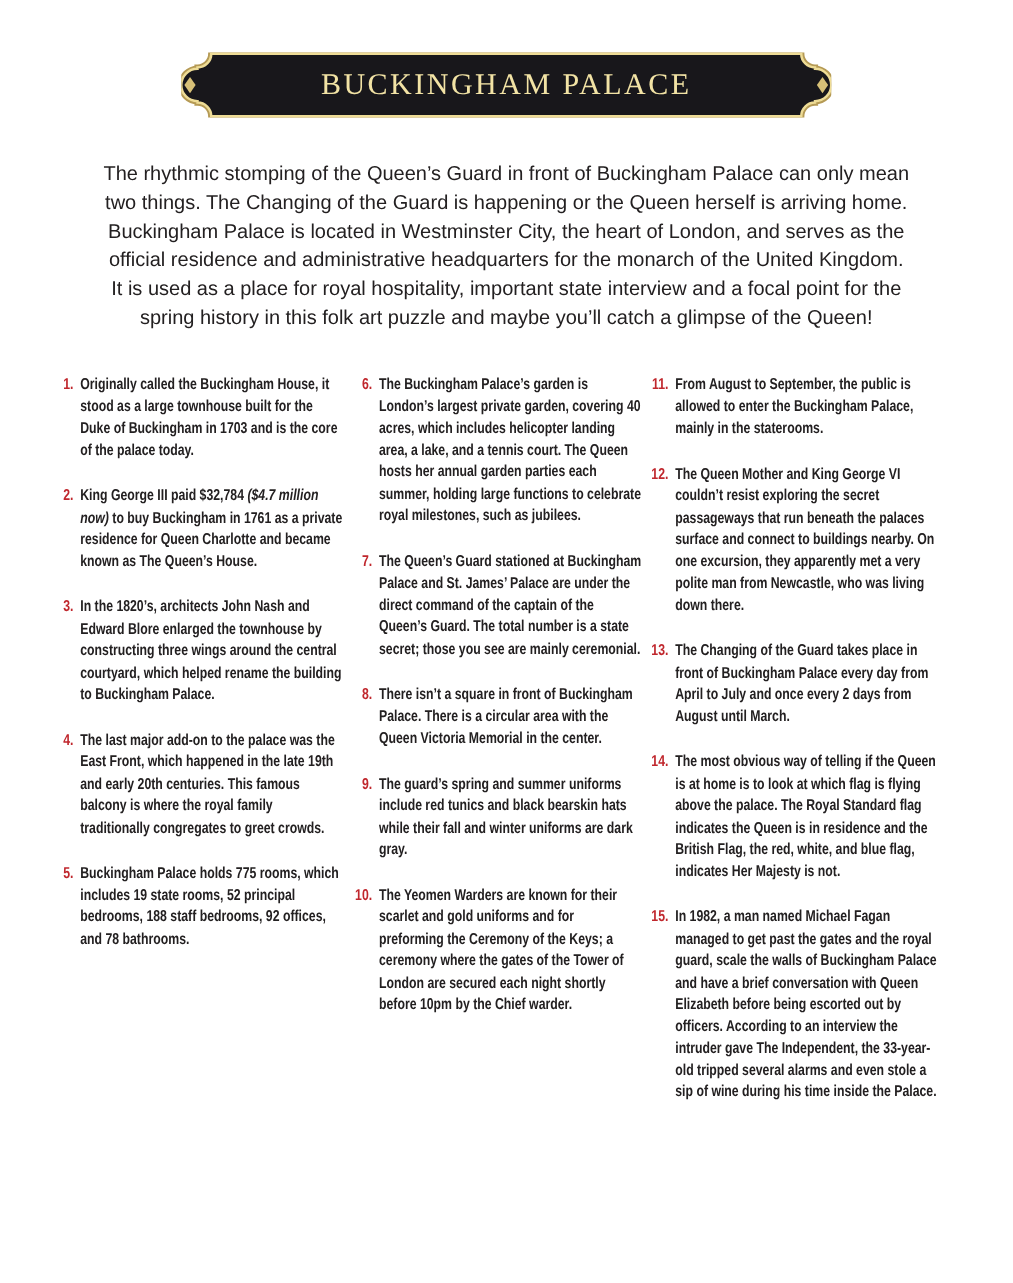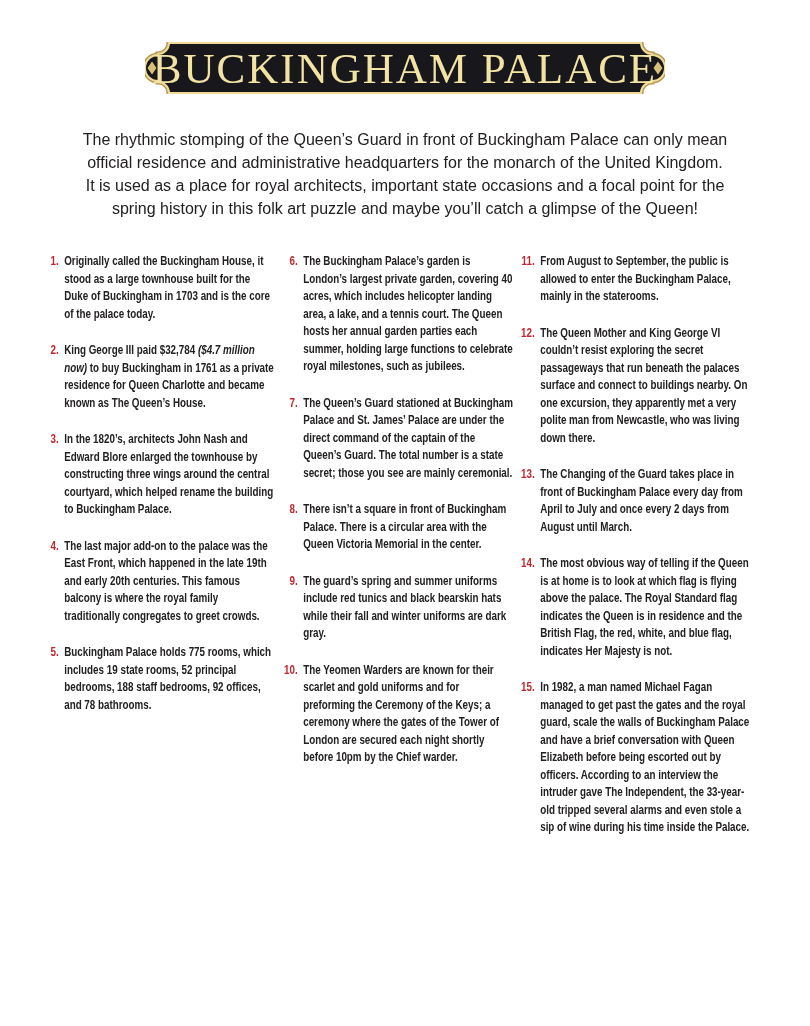--- a/index.html
+++ b/index.html
@@ -15,21 +15,21 @@
   .banner{
     position:relative;
     width:520px;height:52px;
     margin:42px auto 0 auto;
   }
   .banner svg{position:absolute;left:0;top:0;}
   .banner-title{
     position:absolute;left:0;top:0;width:100%;height:100%;
     display:flex;align-items:center;justify-content:center;
     font-family:"Liberation Serif",serif;
-    font-size:43px;font-weight:400;
+    font-size:24px;font-weight:400;
     letter-spacing:2px;white-space:nowrap;
     color:var(--banner-text,#f2e3a5);
     padding-top:1px;box-sizing:border-box;
   }
 
   
   .intro{
     width:760px;margin:34px auto 17px auto;
     text-align:center;
     font-size:16px;line-height:23px;
@@ -72,22 +72,24 @@
       <path d="M 24 1 H 496 A 11 11 0 0 0 507 12 V 13 A 13 13 0 0 1 507 39 V 40 A 11 11 0 0 0 496 51 H 24 A 11 11 0 0 0 13 40 V 39 A 13 13 0 0 1 13 13 V 12 A 11 11 0 0 0 24 1 Z" fill="#18171b" stroke="#eedc96" stroke-width="2"></path>
 
       <path d="M 7 19.5 L 11.5 26 L 7 32.5 L 2.5 26 Z" fill="#d7c077"></path>
       <path d="M 513 19.5 L 517.5 26 L 513 32.5 L 508.5 26 Z" fill="#d7c077"></path>
     </svg>
     <span class="banner-title">BUCKINGHAM PALACE</span>
   </div>
 
   <div class="intro" id="intro">
       <div class="intro-line">The rhythmic stomping of the Queen’s Guard in front of Buckingham Palace can only mean</div>
+      <div class="intro-line">two things. The Changing of the Guard is happening or the Queen herself is arriving home.</div>
+      <div class="intro-line">Buckingham Palace is located in Westminster City, the heart of London, and serves as the</div>
       <div class="intro-line">official residence and administrative headquarters for the monarch of the United Kingdom.</div>
-      <div class="intro-line">It is used as a place for royal architects, important state occasions and a focal point for the</div>
+      <div class="intro-line">It is used as a place for royal hospitality, important state interview and a focal point for the</div>
       <div class="intro-line">spring history in this folk art puzzle and maybe you’ll catch a glimpse of the Queen!</div>
     </div>
 
   <div class="facts">
     <div class="col" id="col-0" style="left:40px">
         <div class="fact">
           <span class="fact-num">1.</span>
           <span class="fact-text">Originally called the Buckingham House, it stood as a large townhouse built for the Duke of Buckingham in 1703 and is the core of the palace today.</span>
         </div>
         <div class="fact">

